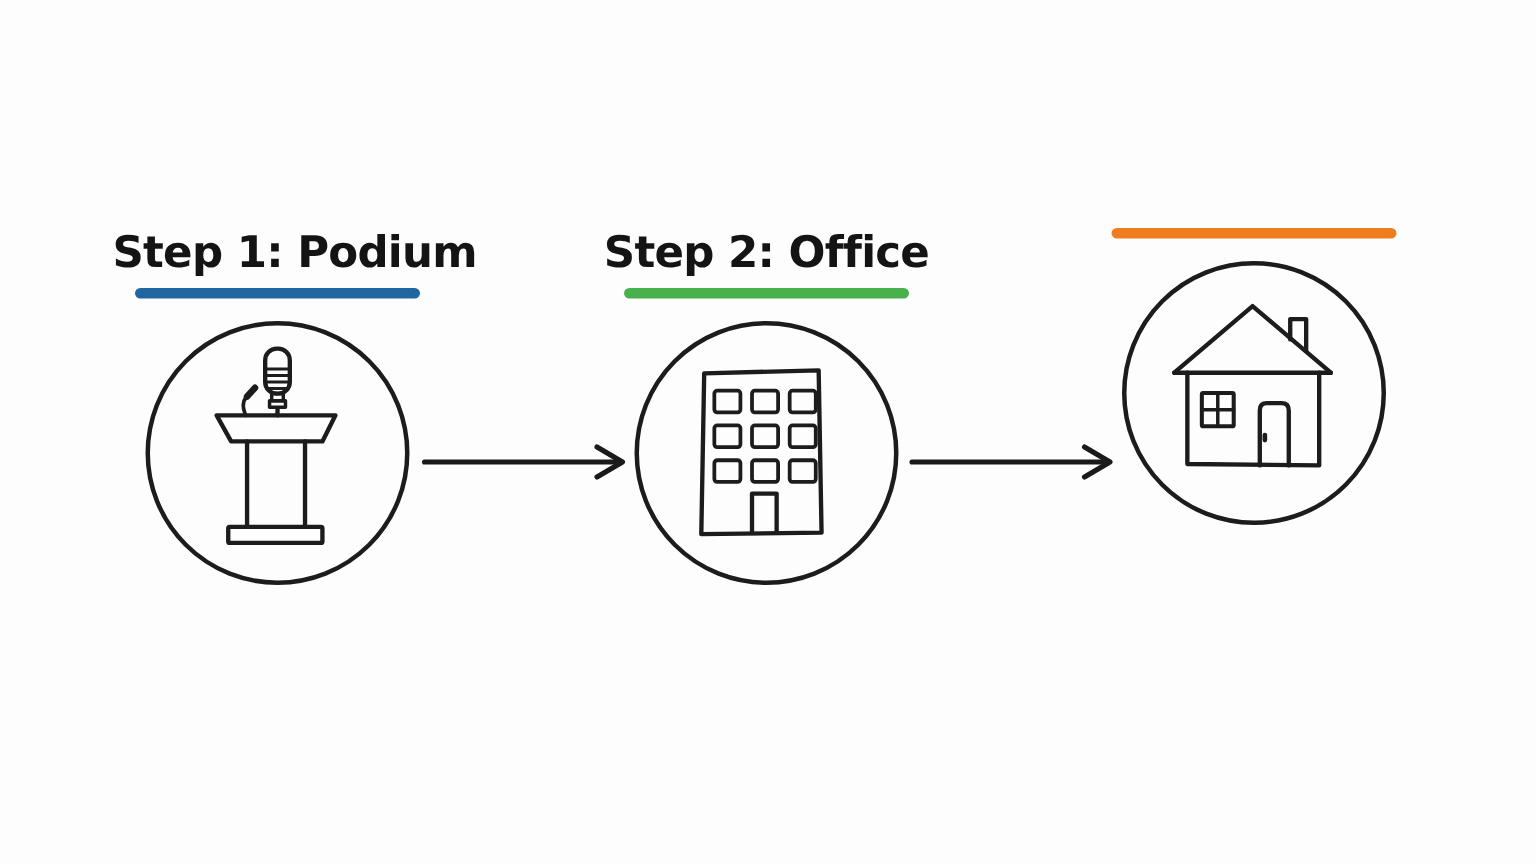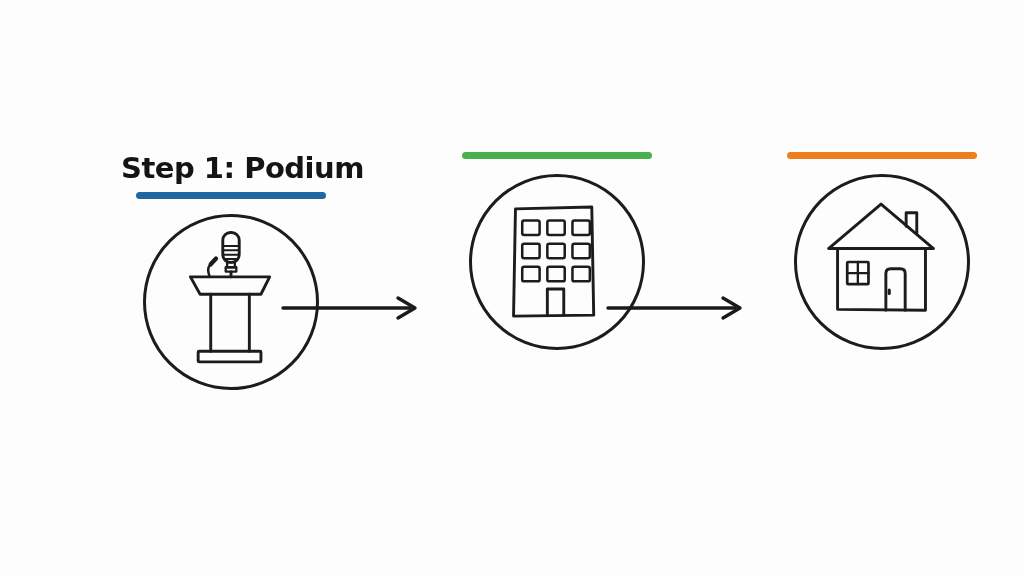--- a/index.html
+++ b/index.html
@@ -9,21 +9,20 @@
     height: 576px;
     background: #fdfdfd;
     overflow: hidden;
     font-family: "DejaVu Sans", "Liberation Sans", sans-serif;
   }
   .step {
     position: absolute;
     top: 148px;
     width: 220px;
     text-align: center;
-    margin-left: 46px;
   }
   .step-title {
     font-size: 29px;
     font-weight: 700;
     letter-spacing: -0.5px;
     color: #141414;
     height: 40px;
     line-height: 40px;
     white-space: nowrap;
   }
@@ -91,20 +90,21 @@
       </svg>
     </div>
   </div>
 
   <svg class="connector pos-conn-1" viewBox="0 0 142 30" fill="none" stroke="#1a1a1a" stroke-width="3.4" stroke-linecap="round" stroke-linejoin="round">
     <path d="M3 15 L130 15"></path>
     <path d="M118 5 L135 15 L118 25"></path>
   </svg>
 
   <div class="step pos-step-2">
+    <div class="step-title">Step 2: Office</div>
     <div class="step-underline" style="background: rgb(72, 177, 76);"></div>
     <div class="step-circle">
       <svg width="170" height="170" viewBox="0 0 176 176" fill="none" stroke="#1c1c1c" stroke-width="3" stroke-linecap="round" stroke-linejoin="round">
 
         <path d="M45 33 L124 31 L126 143 L43 144 Z"></path>
 
         <g stroke-width="2.6">
           <rect x="52" y="45" width="18" height="15" rx="2"></rect>
           <rect x="78" y="45" width="18" height="15" rx="2"></rect>
           <rect x="104" y="45" width="18" height="15" rx="2"></rect>

